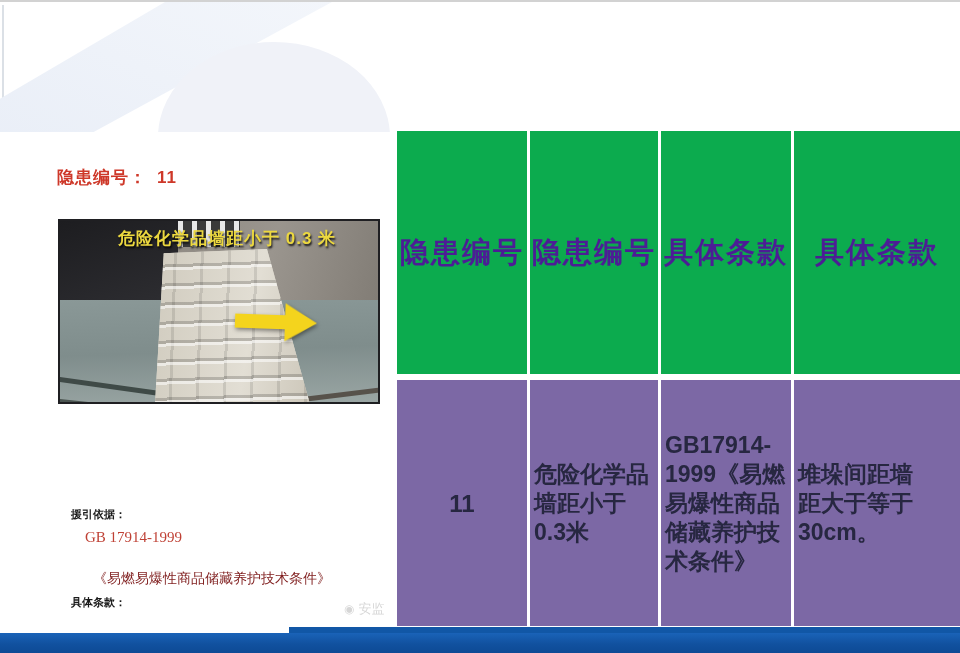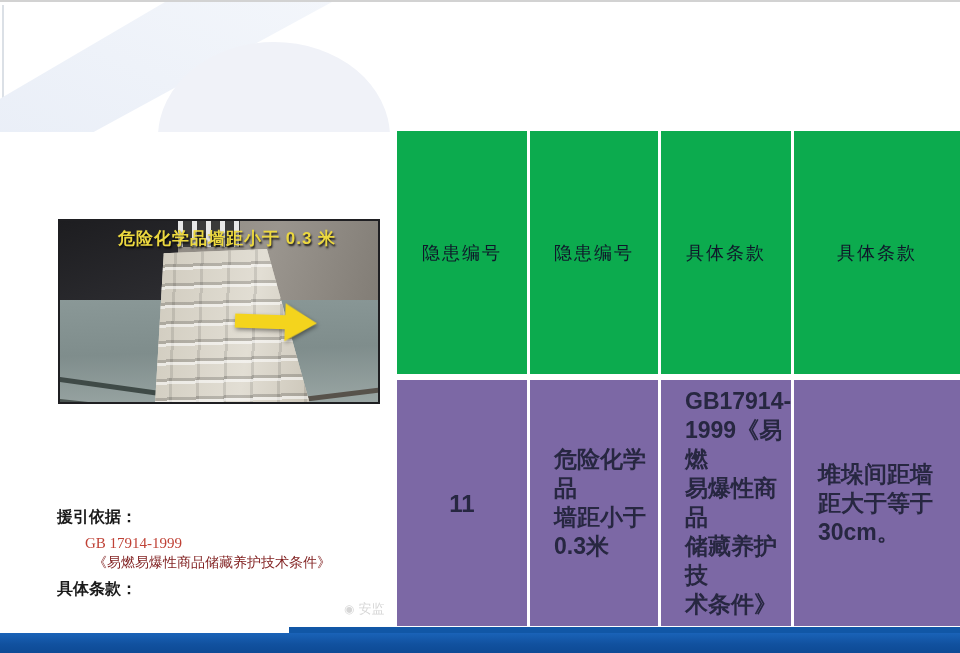--- a/index.html
+++ b/index.html
@@ -78,48 +78,48 @@
     border-top:19px solid transparent; border-bottom:19px solid transparent; }
   .ph-caption {
     position:absolute; left:58px; top:6px; font-size:17px; font-weight:bold;
     color:#ecd83f; letter-spacing:1px; text-shadow:1px 2px 2px rgba(0,0,0,.85);
     white-space:nowrap;
   }
 
   
   .refs { position:absolute; left:57px; top:507px; width:335px;
     font-family:"Liberation Serif", serif; color:#1a1a1a; }
-  .refs .lbl { font-size:16px; font-weight:bold; margin-bottom:7px; }
-  .refs .red { color:#bf4135; margin-left:28px; margin-bottom:2px; font-size:15px; }
+  .refs .lbl { font-size:11px; font-weight:bold; margin-bottom:7px;margin-left:14px; }
+  .refs .red { color:#bf4135; margin-left:28px; margin-bottom:24px; font-size:15px; }
   .refs .red2 { color:#7f1d1d; margin-left:36px; margin-bottom:7px; font-size:14px; }
   .refs .clause { font-size:14px; margin-left:28px; color:#2a2a2a; }
 
   
   .watermark { position:absolute; left:344px; top:600px; z-index:0;
     color:#bcbcbc; opacity:.6; font-size:13px; display:flex; align-items:center; gap:4px; }
   .watermark .wicon { font-size:12px; }
 
   
   .htable {
     position:absolute; left:397px; top:131px; width:563px; height:495px; z-index:2;
     display:grid;
     grid-template-columns:130px 128px 130px auto;
     grid-template-rows:243px 246px;
     column-gap:3px; row-gap:6px;
   }
   .th {
-    background:var(--header-green,#0cab4e); color:#0f172a;
+    background:var(--header-green,#0cab4e); color:#4c1d95;
     display:flex; align-items:center; justify-content:center;
-    font-size:18px; font-weight:normal; letter-spacing:2px;
+    font-size:29px; font-weight:bold; letter-spacing:2px;
   }
   .td {
     background:var(--body-purple,#7c68a5); color:#272741;
     display:flex; align-items:center;
     font-size:23px; line-height:29px; font-weight:bold;
-    padding-left:24px; white-space:pre-line;
+    padding-left:4px; white-space:pre-line;
   }
   .td.center { justify-content:center; padding-left:0; font-size:24px; }
 
   
   .bar-step { position:absolute; left:289px; top:627px; right:0; height:7px;
     background:var(--accent-blue,#1157a6); }
   .bar-main { position:absolute; left:0; top:633px; right:0; height:20px;
     background:linear-gradient(180deg,#1a63b8 0%,#11519f 55%,#0d4a95 100%); }
 </style>
 </head>
@@ -128,20 +128,23 @@
 <div class="slide">
 
   <div class="top-line"></div>
   <div class="left-line"></div>
 
   <div class="deco">
     <div class="deco-stripe"></div>
     <div class="deco-hill"></div>
   </div>
 
+  <div class="hazard-no">
+    <span>隐患编号：</span><span class="num">11</span>
+  </div>
 
   <div class="photo">
     <div class="ph-wall"></div>
     <div class="ph-dark"></div>
     <div class="ph-shelf"></div>
     <div class="ph-floor"></div>
     <div class="ph-skirt"></div>
     <div class="ph-pipe1"></div>
     <div class="ph-pipe2"></div>
     <div class="ph-window"></div>

